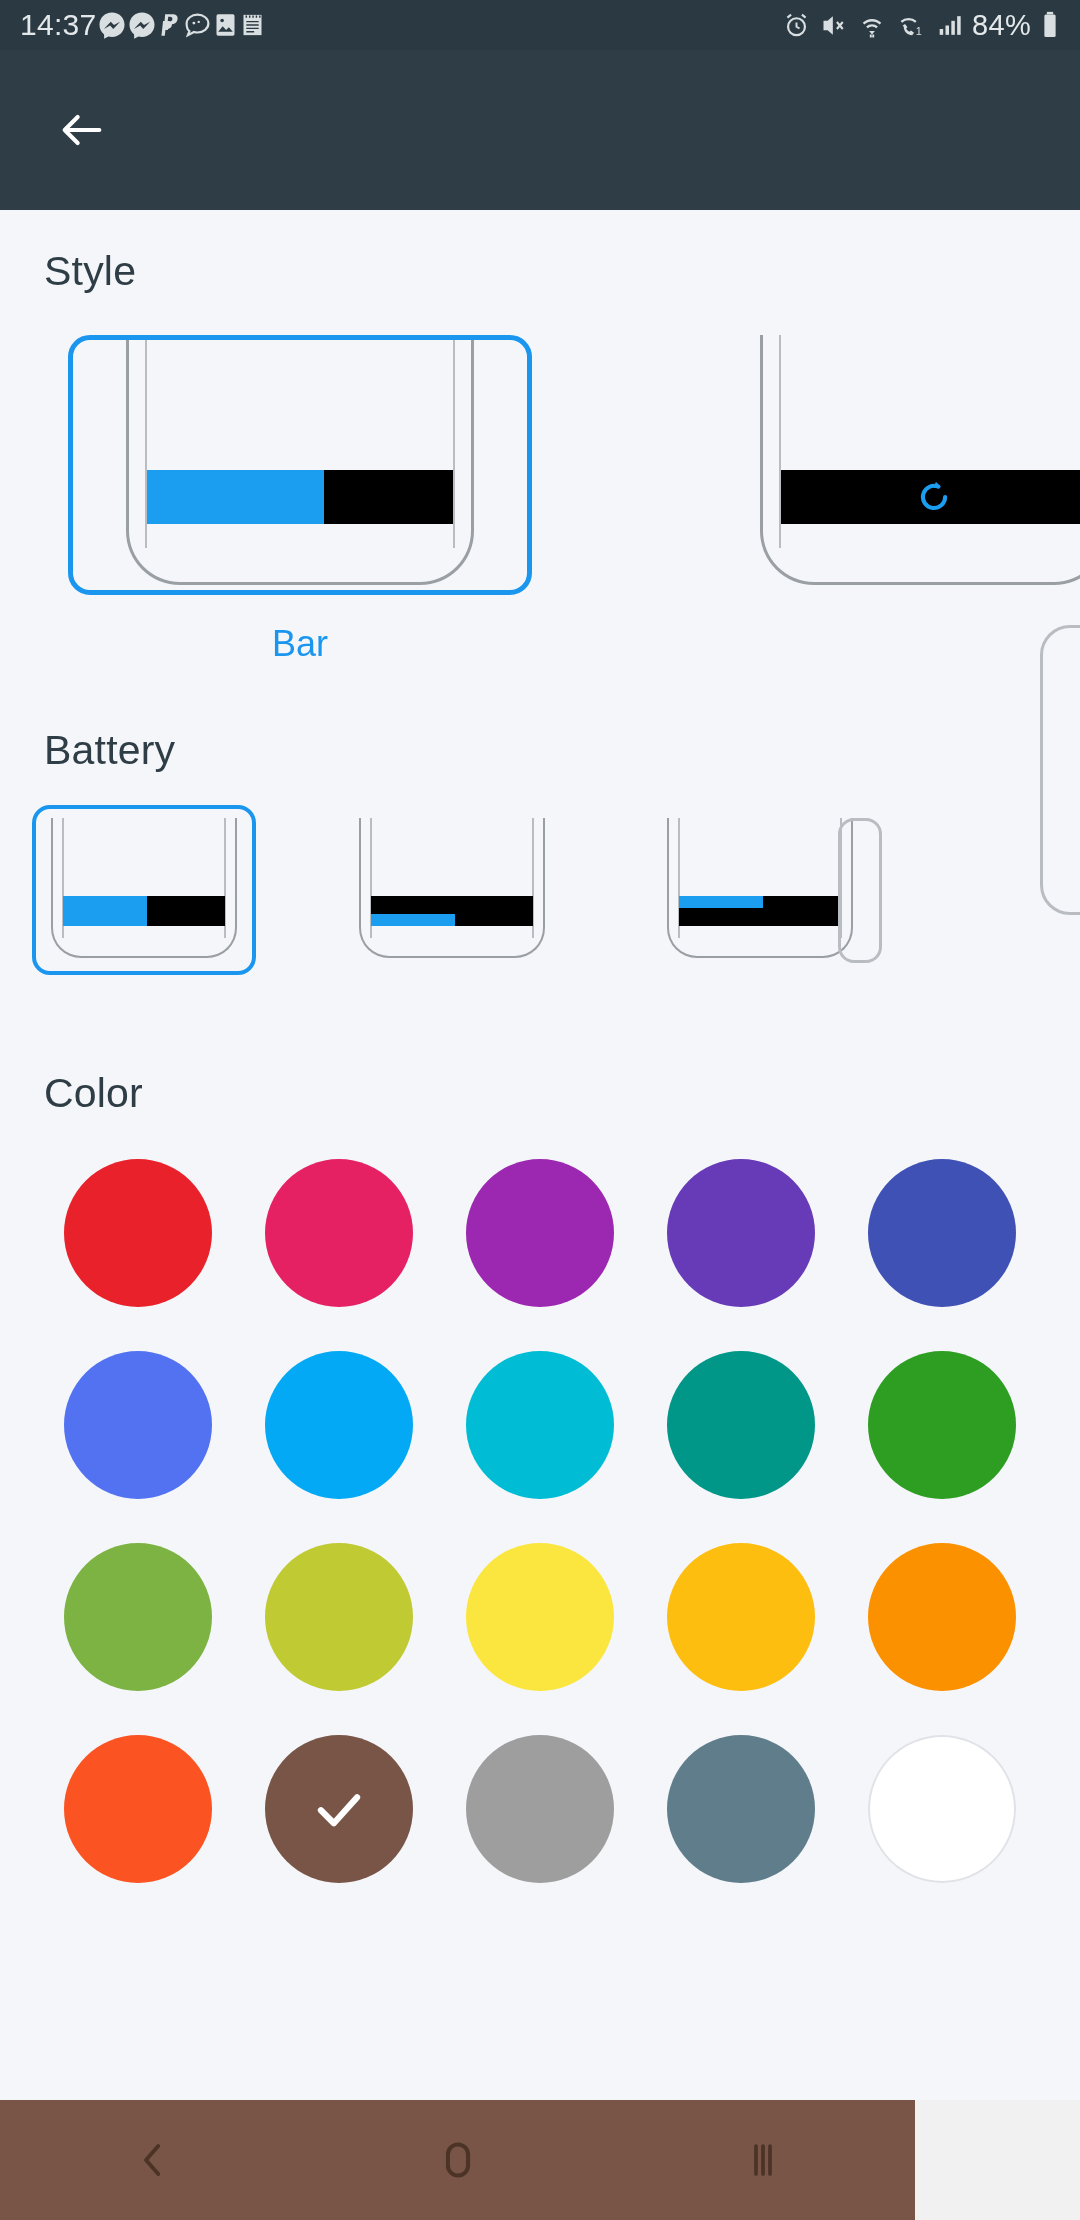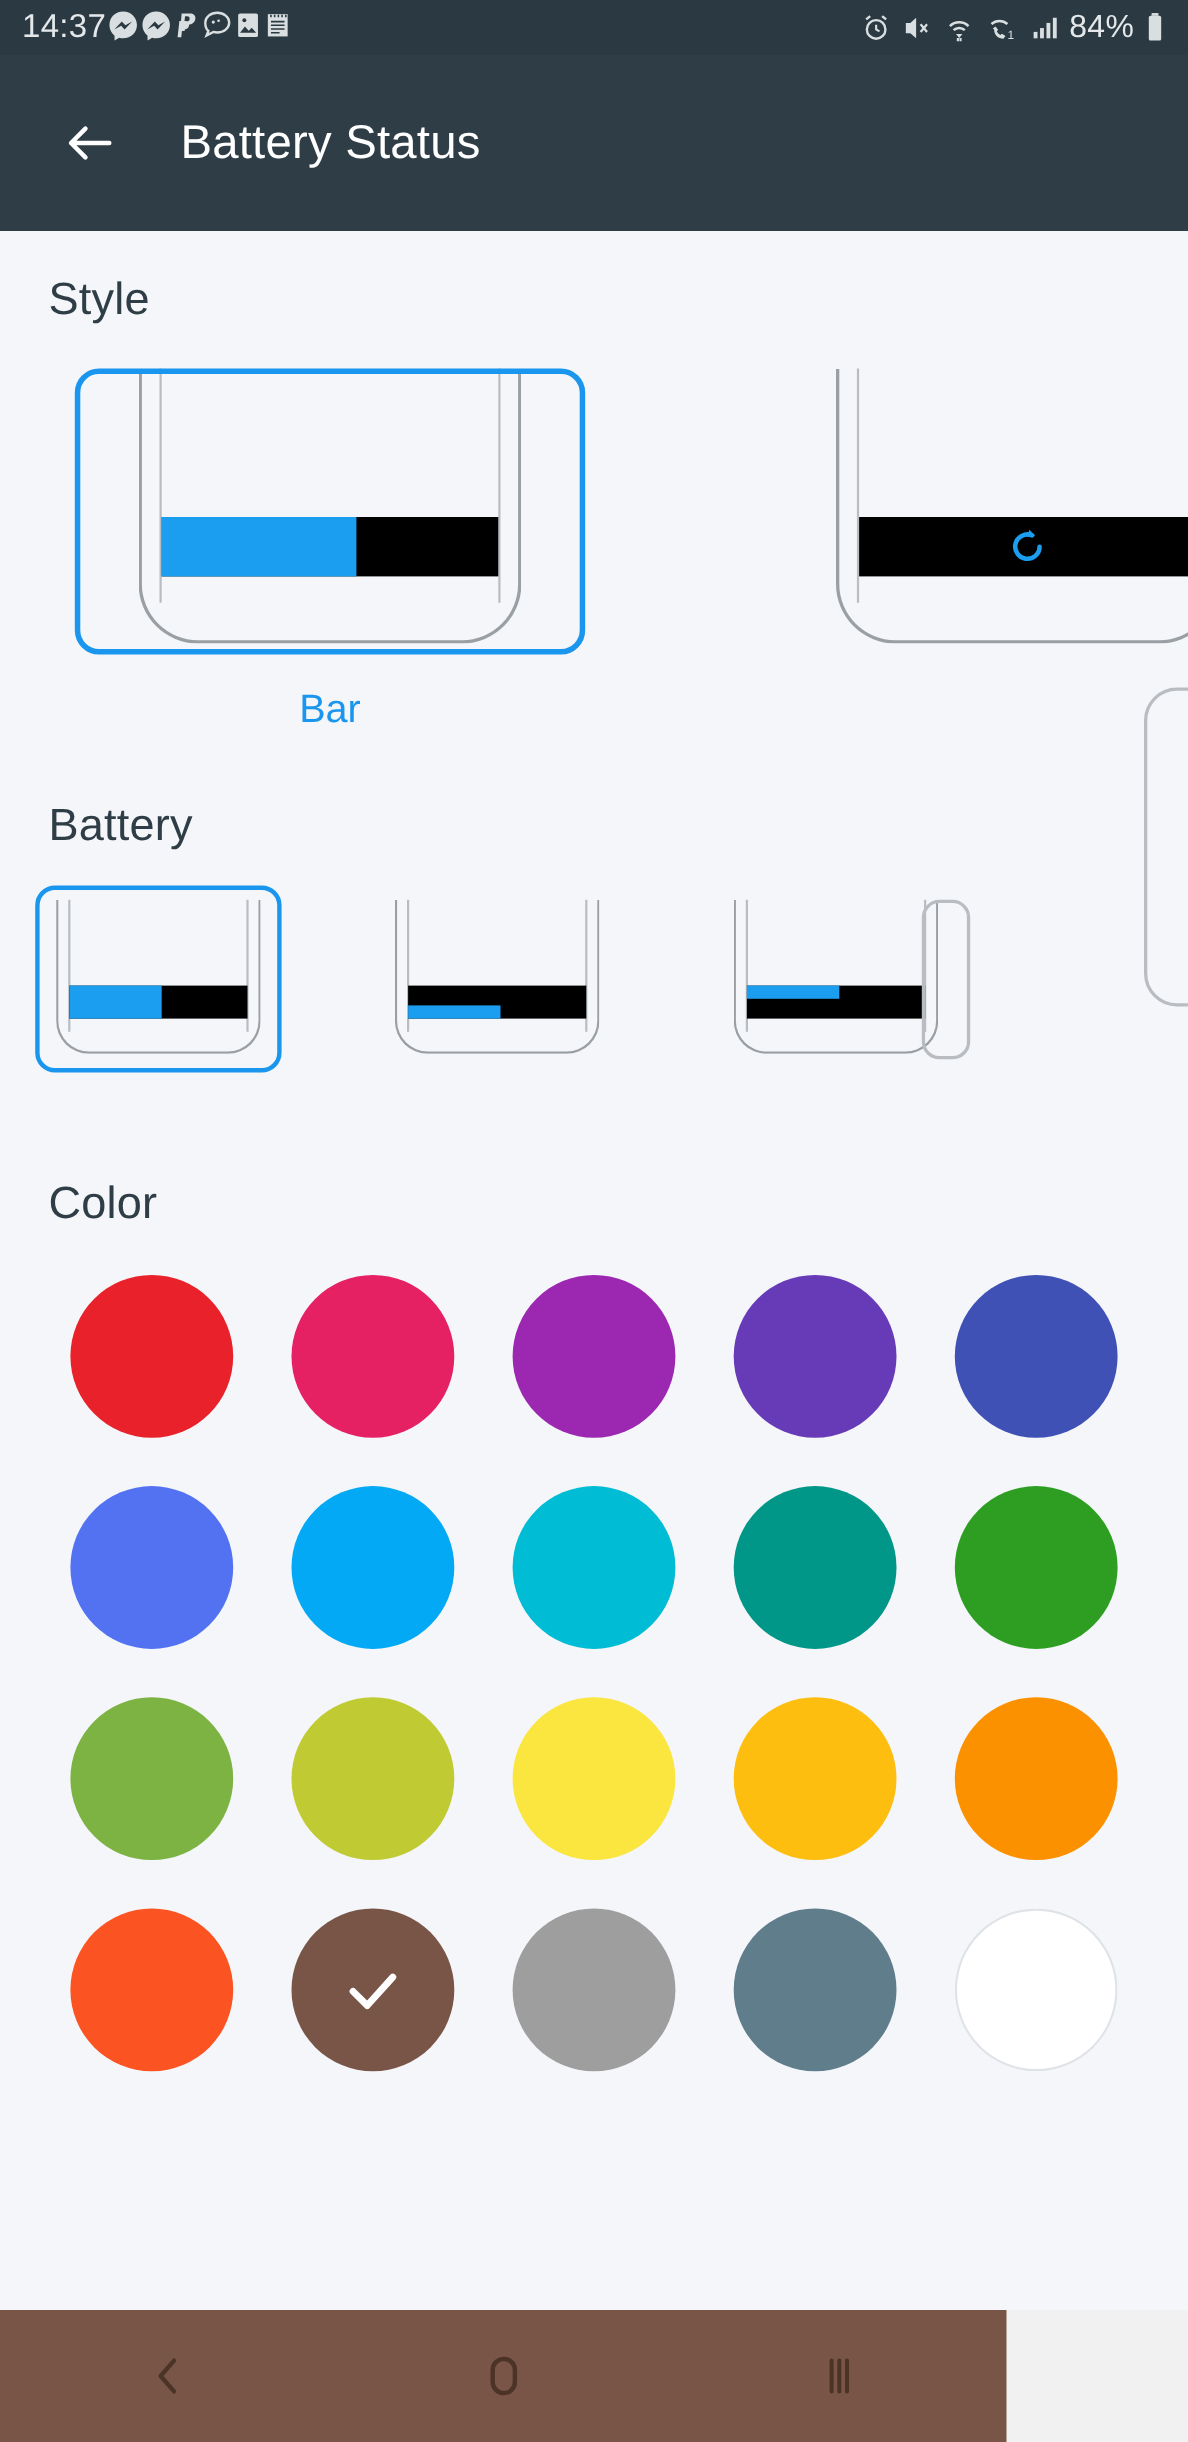--- a/index.html
+++ b/index.html
@@ -9,21 +9,21 @@
     font-family:"Liberation Sans", sans-serif;
     overflow:hidden;
   }
 
   
   .statusbar{
     position:absolute; left:0; top:0; width:1080px; height:50px;
     background:#2b3a42; display:flex; align-items:center;
     padding:0 20px; color:#d9dee1;
   }
-  .sb-left{ display:flex; align-items:flex-start; }
+  .sb-left{ display:flex; align-items:center; }
   .sb-time{ font-size:30px; letter-spacing:.3px; color:#e4e8ea; }
   .sb-right{ margin-left:auto; display:flex; align-items:center; gap:9px; }
   .sb-pct{ font-size:29px; color:#e4e8ea; letter-spacing:.3px; }
   .sbi{ display:block; }
 
   
   .appbar{
     position:absolute; left:0; top:50px; width:1080px; height:160px;
     background:#2f3e46; display:flex; align-items:center;
     padding-left:48px;
@@ -230,21 +230,20 @@
       </svg>
   </div>
 </div>
 
 <div class="appbar">
   <div class="back-btn">
     <svg width="52" height="52" viewBox="0 0 24 24">
       <path fill="none" stroke="#ffffff" stroke-width="1.9" stroke-linecap="round" stroke-linejoin="round" d="M20 12H4M10 6l-6 6 6 6"></path>
     </svg>
   </div>
-  <div class="appbar-title">Battery Status</div>
 </div>
 
 <div class="content">
 
   <div class="section-title" style="padding-top:38px;">Style</div>
 
   <div class="style-row">
 
     <div class="style-card selected">
       <div class="phone">

